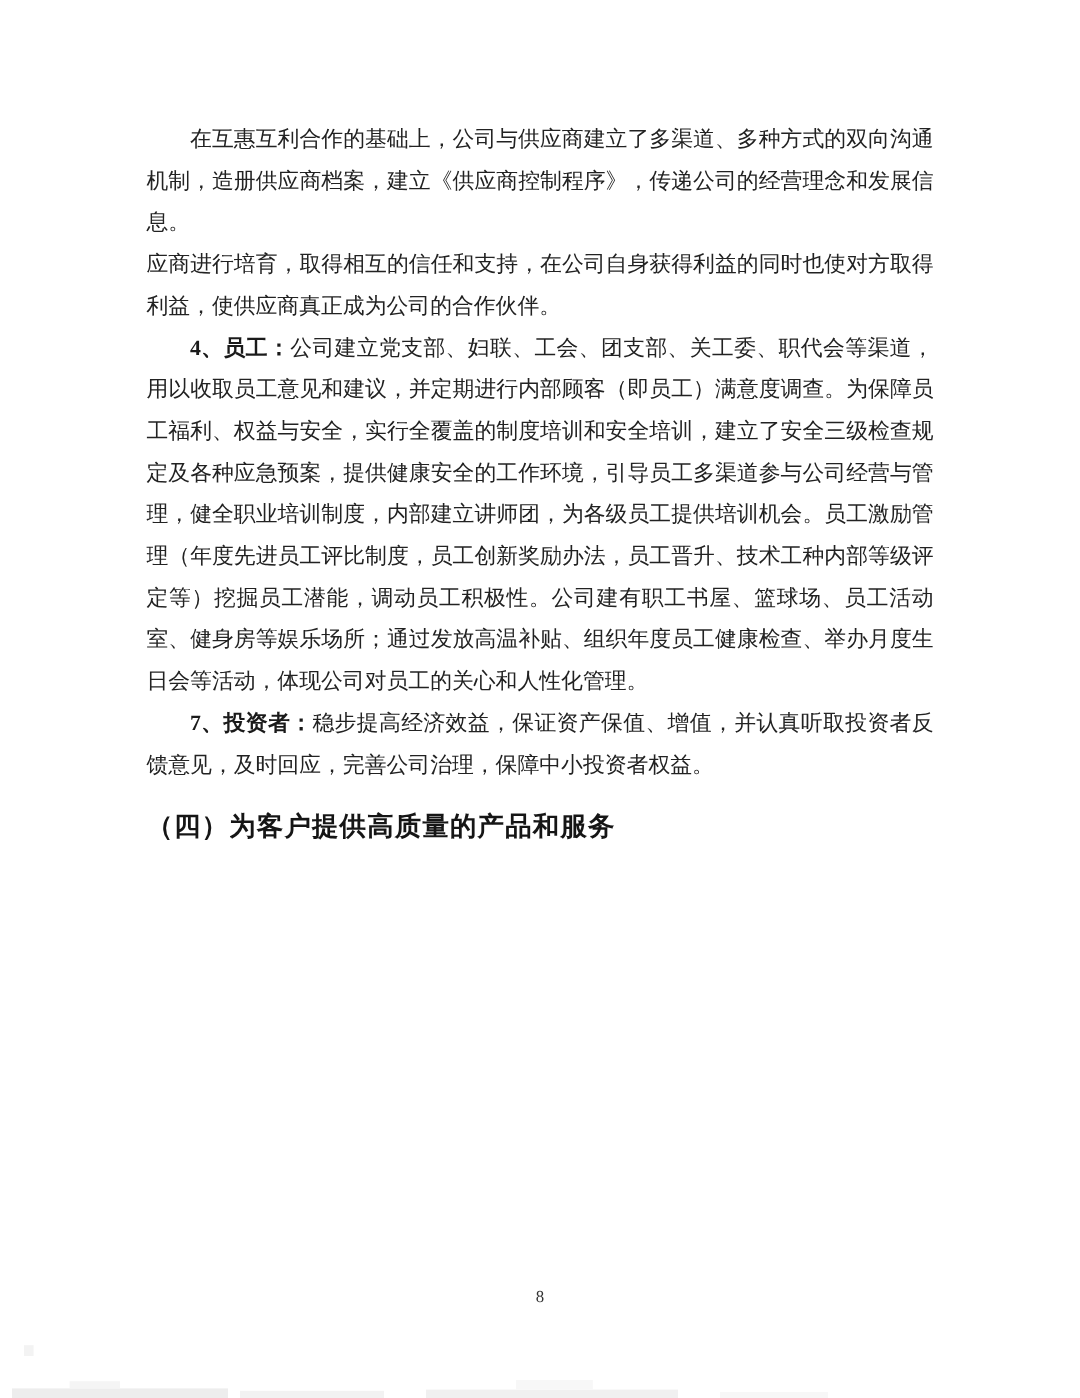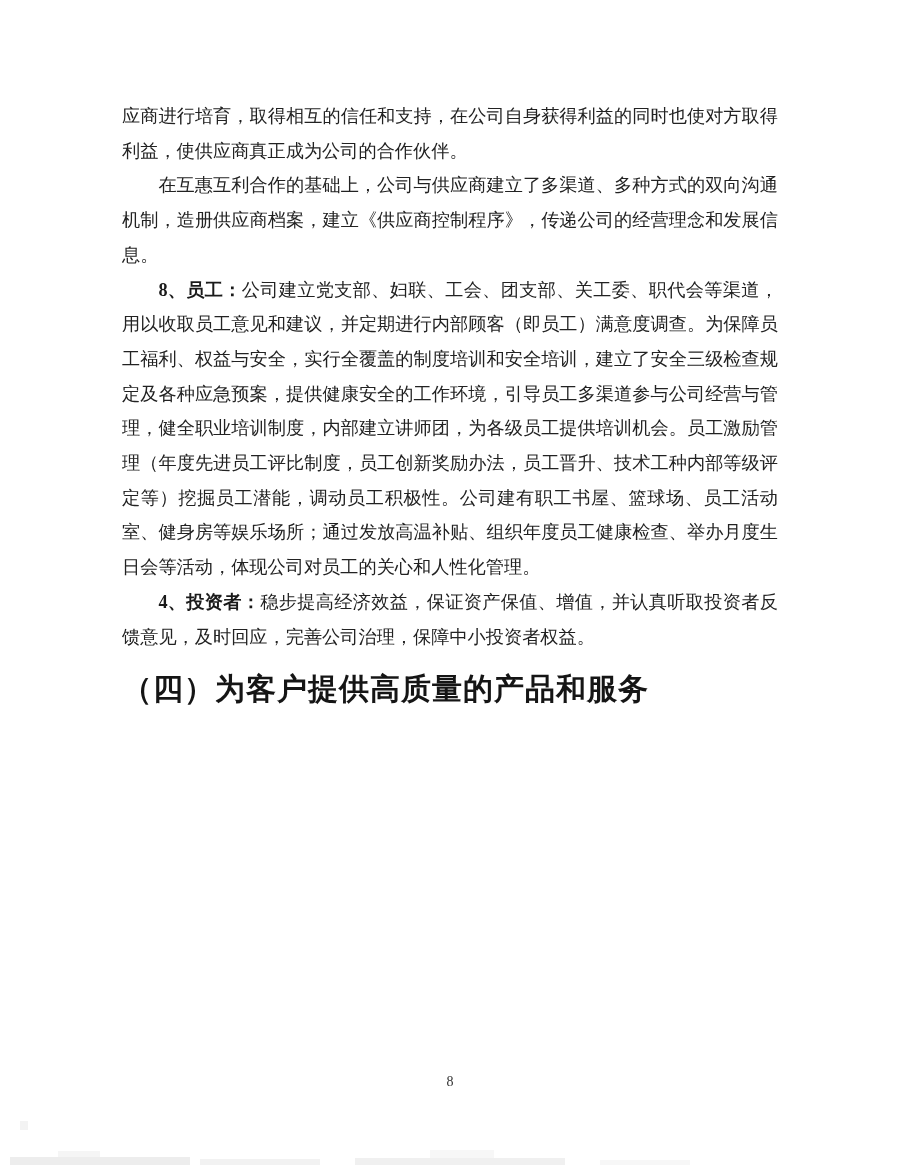--- a/index.html
+++ b/index.html
@@ -35,21 +35,21 @@
     text-indent: 0;
   }
   .lead {
     font-weight: bold;
     color: #1a1a1a;
   }
   h2.section-heading {
     margin: 20px 0 30px 0;
     font-family: "Liberation Sans", "DejaVu Sans", sans-serif;
     font-weight: bold;
-    font-size: 30px;
+    font-size: 22px;
     line-height: 30px;
     color: #151515;
     letter-spacing: 1px;
   }
   .page-number {
     position: absolute;
     top: 1074px;
     left: 0;
     width: 100%;
     text-align: center;
@@ -68,27 +68,27 @@
   .a4 { left: 58px;  top: 1151px; width: 42px;  height: 6px;  background: #f5f5f5; }
   .a5 { left: 430px; top: 1150px; width: 64px;  height: 8px;  background: #f7f7f7; }
   .a6 { left: 20px;  top: 1121px; width: 8px;   height: 9px;  background: #f3f3f3; }
   .a7 { left: 600px; top: 1160px; width: 90px;  height: 5px;  background: #f7f7f7; }
 </style>
 </head>
 <body>
 
 <div class="content">
 
+  <p class="body">在互惠互利合作的基础上，公司与供应商建立了多渠道、多种方式的双向沟通机制，造册供应商档案，建立《供应商控制程序》，传递公司的经营理念和发展信息。</p>
+
   <p class="body no-indent">应商进行培育，取得相互的信任和支持，在公司自身获得利益的同时也使对方取得利益，使供应商真正成为公司的合作伙伴。</p>
 
-  <p class="body">在互惠互利合作的基础上，公司与供应商建立了多渠道、多种方式的双向沟通机制，造册供应商档案，建立《供应商控制程序》，传递公司的经营理念和发展信息。</p>
+  <p class="body"><span class="lead">4、员工：</span><span>公司建立党支部、妇联、工会、团支部、关工委、职代会等渠道，用以收取员工意见和建议，并定期进行内部顾客（即员工）满意度调查。为保障员工福利、权益与安全，实行全覆盖的制度培训和安全培训，建立了安全三级检查规定及各种应急预案，提供健康安全的工作环境，引导员工多渠道参与公司经营与管理，健全职业培训制度，内部建立讲师团，为各级员工提供培训机会。员工激励管理（年度先进员工评比制度，员工创新奖励办法，员工晋升、技术工种内部等级评定等）挖掘员工潜能，调动员工积极性。公司建有职工书屋、篮球场、员工活动室、健身房等娱乐场所；通过发放高温补贴、组织年度员工健康检查、举办月度生日会等活动，体现公司对员工的关心和人性化管理。</span></p>
 
-  <p class="body"><span class="lead">8、员工：</span><span>公司建立党支部、妇联、工会、团支部、关工委、职代会等渠道，用以收取员工意见和建议，并定期进行内部顾客（即员工）满意度调查。为保障员工福利、权益与安全，实行全覆盖的制度培训和安全培训，建立了安全三级检查规定及各种应急预案，提供健康安全的工作环境，引导员工多渠道参与公司经营与管理，健全职业培训制度，内部建立讲师团，为各级员工提供培训机会。员工激励管理（年度先进员工评比制度，员工创新奖励办法，员工晋升、技术工种内部等级评定等）挖掘员工潜能，调动员工积极性。公司建有职工书屋、篮球场、员工活动室、健身房等娱乐场所；通过发放高温补贴、组织年度员工健康检查、举办月度生日会等活动，体现公司对员工的关心和人性化管理。</span></p>
-
-  <p class="body"><span class="lead">4、投资者：</span><span>稳步提高经济效益，保证资产保值、增值，并认真听取投资者反馈意见，及时回应，完善公司治理，保障中小投资者权益。</span></p>
+  <p class="body"><span class="lead">7、投资者：</span><span>稳步提高经济效益，保证资产保值、增值，并认真听取投资者反馈意见，及时回应，完善公司治理，保障中小投资者权益。</span></p>
 
 
 
   <h2 class="section-heading">（四）为客户提供高质量的产品和服务</h2>
 
 
 </div>
 
 <div class="page-number">8</div>
 

